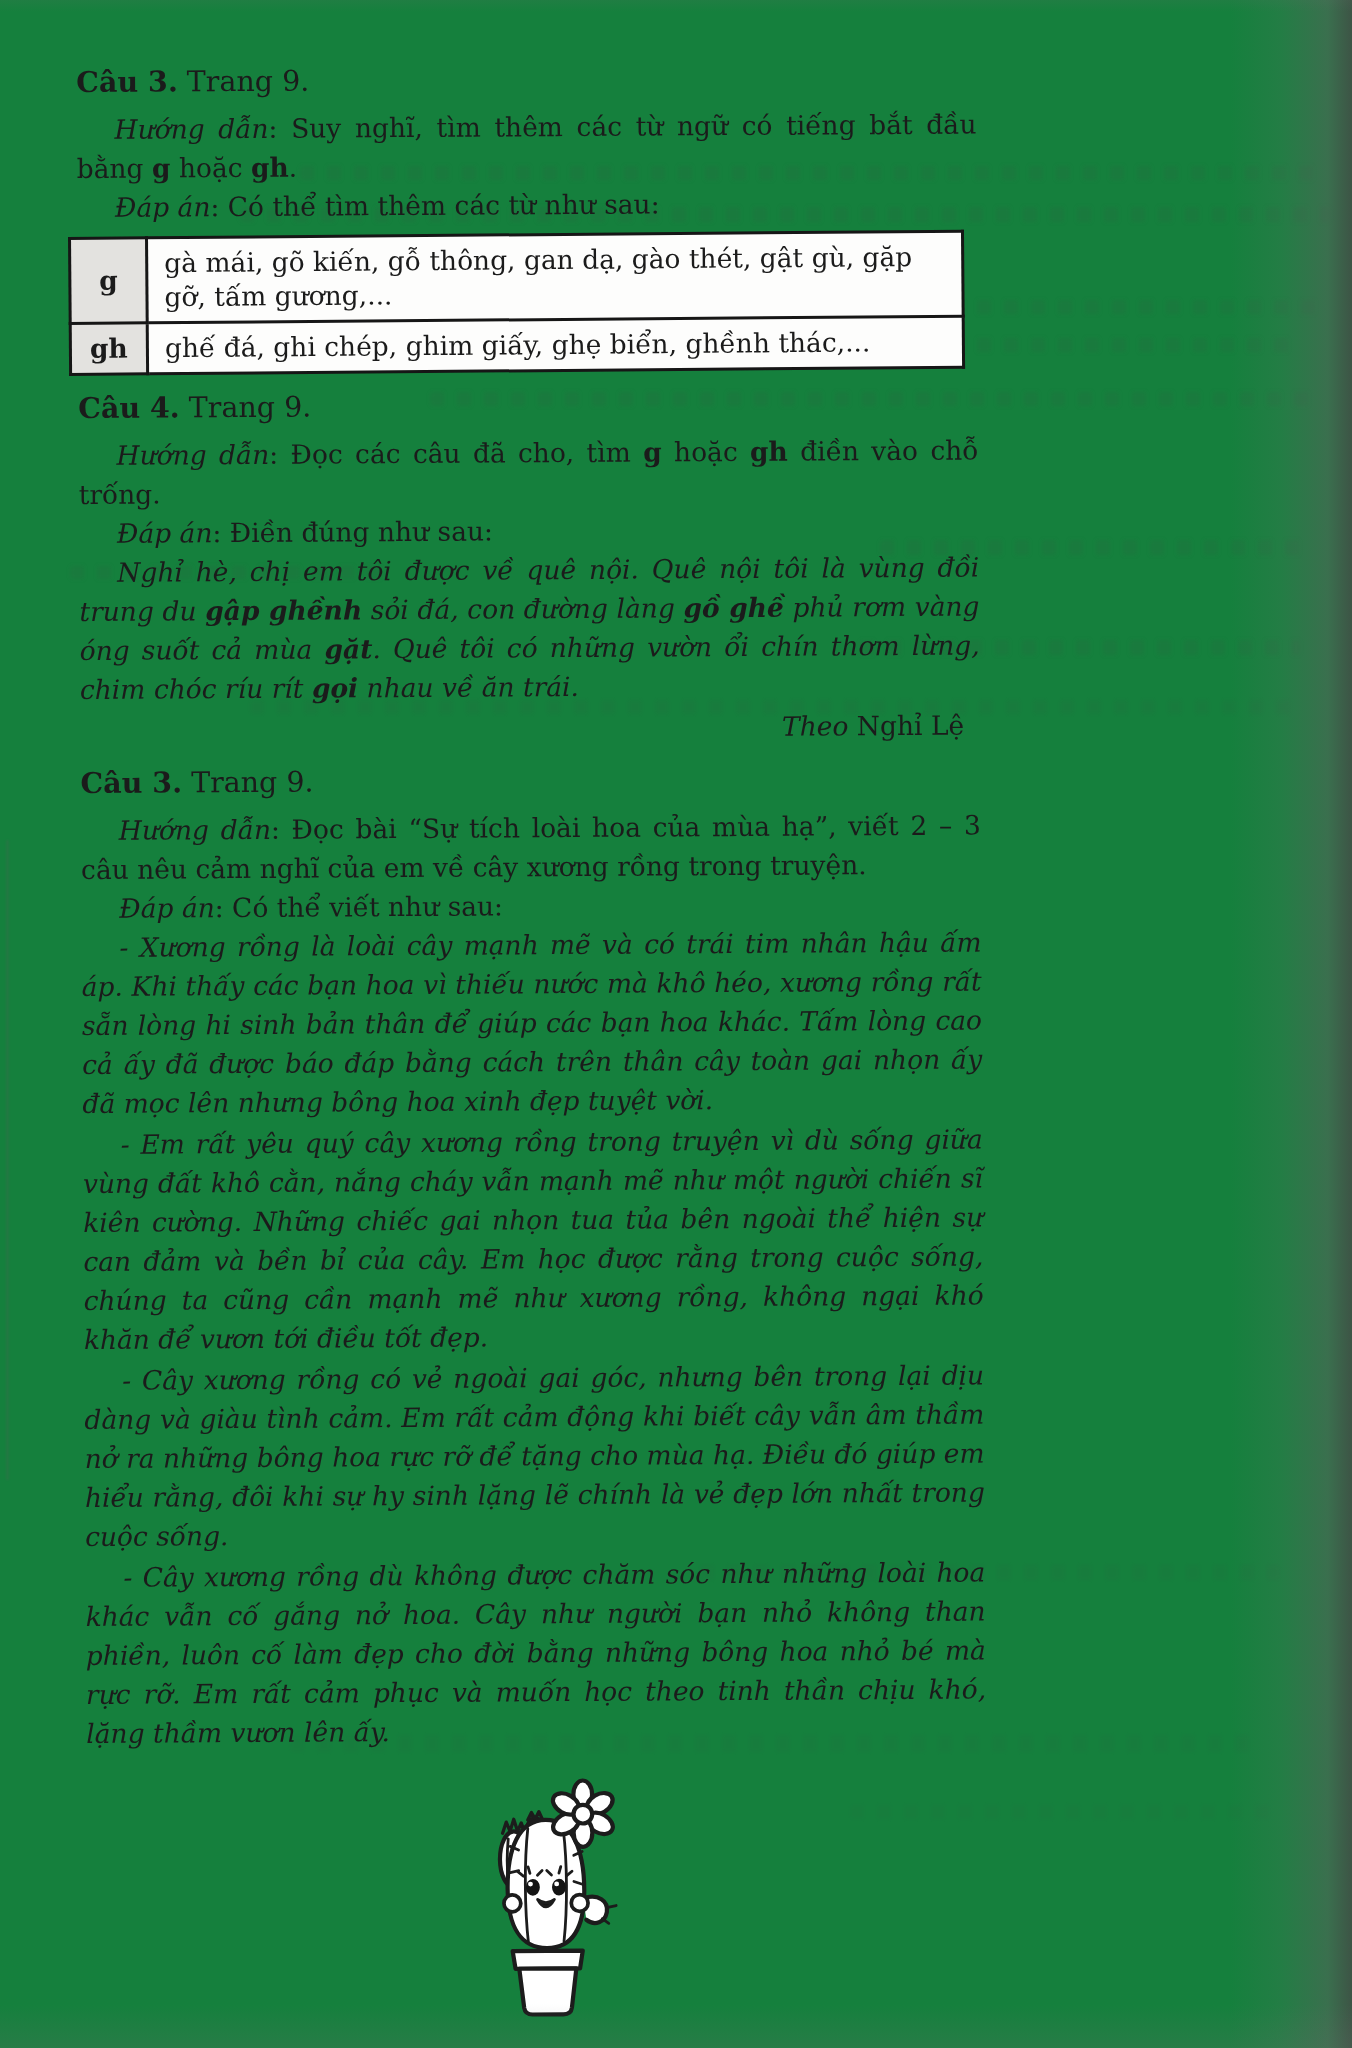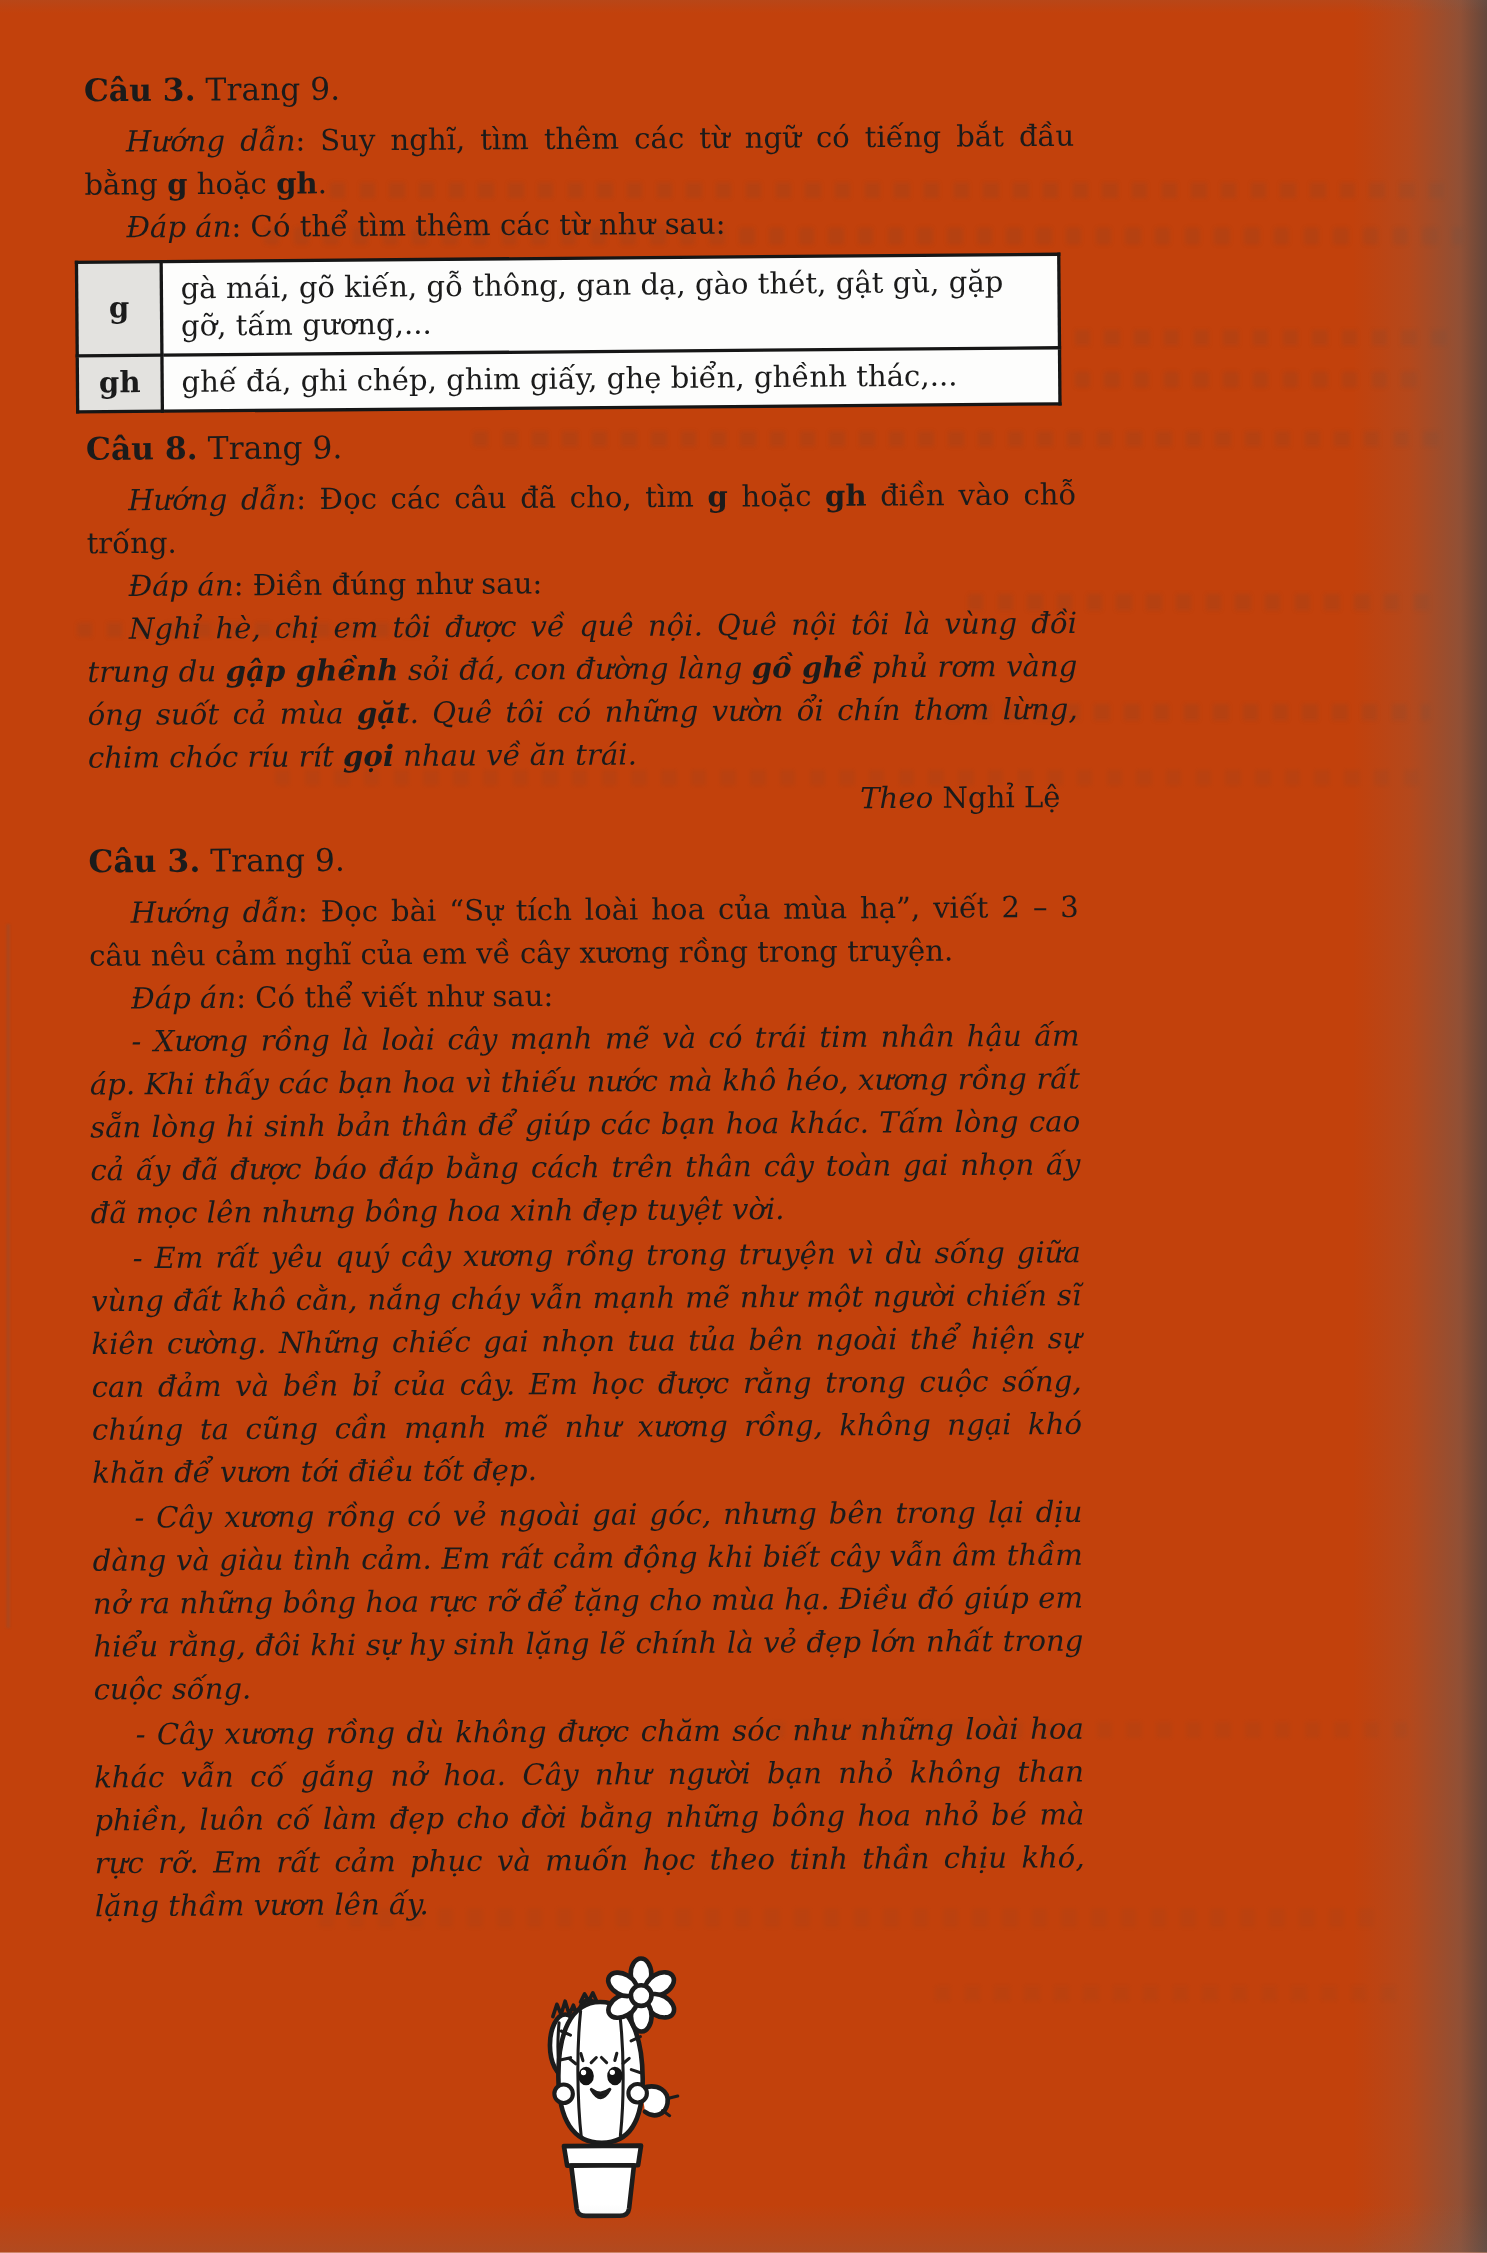--- a/index.html
+++ b/index.html
@@ -1,19 +1,19 @@
 <!DOCTYPE html>
 <html><head>
 <meta charset="utf-8">
 <style>
   html,body{margin:0;padding:0;background:#ffffff;}
   .scan-frame{
     position:relative;
     width:1352px;height:2048px;
-    background:#c2410c;
+    background:#15803d;
     overflow:hidden;
     font-family:"DejaVu Serif", serif;
     color:#1b1b1b;
   }
   
   .edge-right{
     position:absolute;top:0;right:0;width:122px;height:100%;
     background:linear-gradient(to right,
       rgba(110,110,110,0) 0%,
       rgba(110,110,110,0.16) 42%,
@@ -126,21 +126,21 @@
           </tr>
           <tr>
             <td class="key">gh</td>
             <td class="val">ghế đá, ghi chép, ghim giấy, ghẹ biển, ghềnh thác,...</td>
           </tr>
         </tbody>
       </table>
     </section>
 
     <section>
-      <h2 class="heading"><span class="st-b">Câu 8.</span><span class=""> Trang 9.</span></h2>
+      <h2 class="heading"><span class="st-b">Câu 4.</span><span class=""> Trang 9.</span></h2>
       <p class="line indent"><span class="st-i">Hướng dẫn</span><span class="">: Đọc các câu đã cho, tìm </span><span class="st-b">g</span><span class=""> hoặc </span><span class="st-b">gh</span><span class=""> điền vào chỗ trống.</span></p>
       <p class="line indent"><span class="st-i">Đáp án</span><span class="">: Điền đúng như sau:</span></p>
       <p class="apara"><span class="st-i">Nghỉ hè, chị em tôi được về quê nội. Quê nội tôi là vùng đồi trung du </span><span class="st-b st-i">gập ghềnh</span><span class="st-i"> sỏi đá, con đường làng </span><span class="st-b st-i">gồ ghề</span><span class="st-i"> phủ rơm vàng óng suốt cả mùa </span><span class="st-b st-i">gặt</span><span class="st-i">. Quê tôi có những vườn ổi chín thơm lừng, chim chóc ríu rít </span><span class="st-b st-i">gọi</span><span class="st-i"> nhau về ăn trái.</span></p>
       <p class="byline"><span class="st-i">Theo </span><span class="">Nghỉ Lệ</span></p>
     </section>
 
     <section>
       <h2 class="heading"><span class="st-b">Câu 3.</span><span class=""> Trang 9.</span></h2>
       <p class="line indent"><span class="st-i">Hướng dẫn</span><span class="">: Đọc bài “Sự tích loài hoa của mùa hạ”, viết 2 – 3 câu nêu cảm nghĩ của em về cây xương rồng trong truyện.</span></p>
       <p class="line indent"><span class="st-i">Đáp án</span><span class="">: Có thể viết như sau:</span></p>

